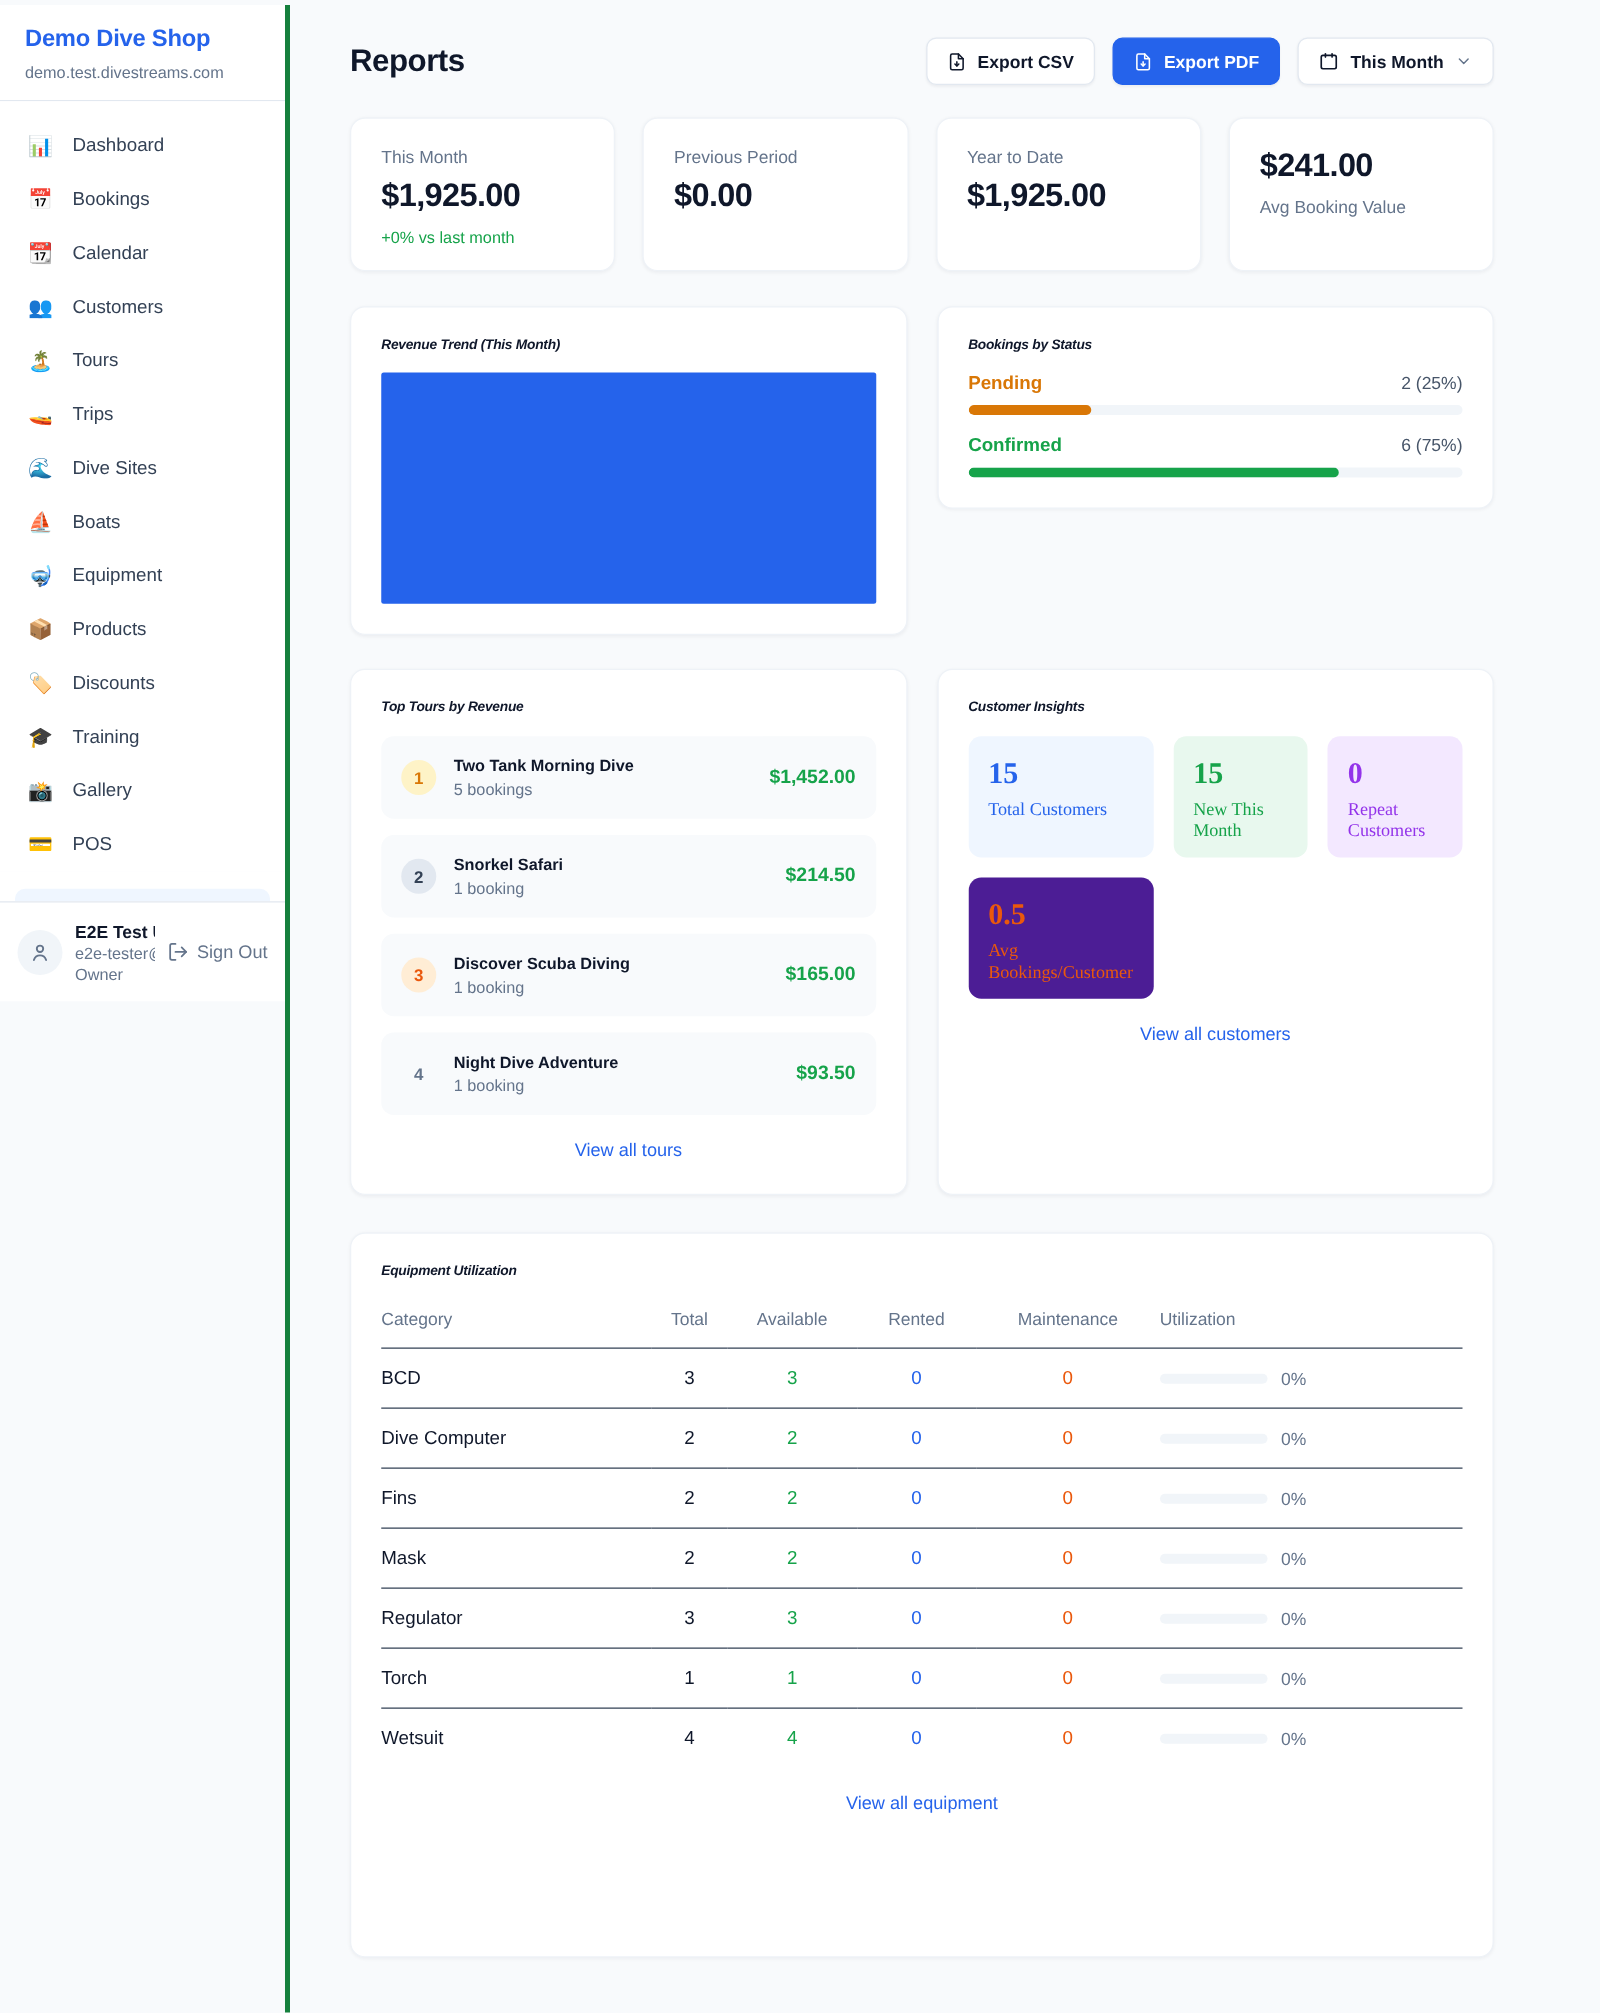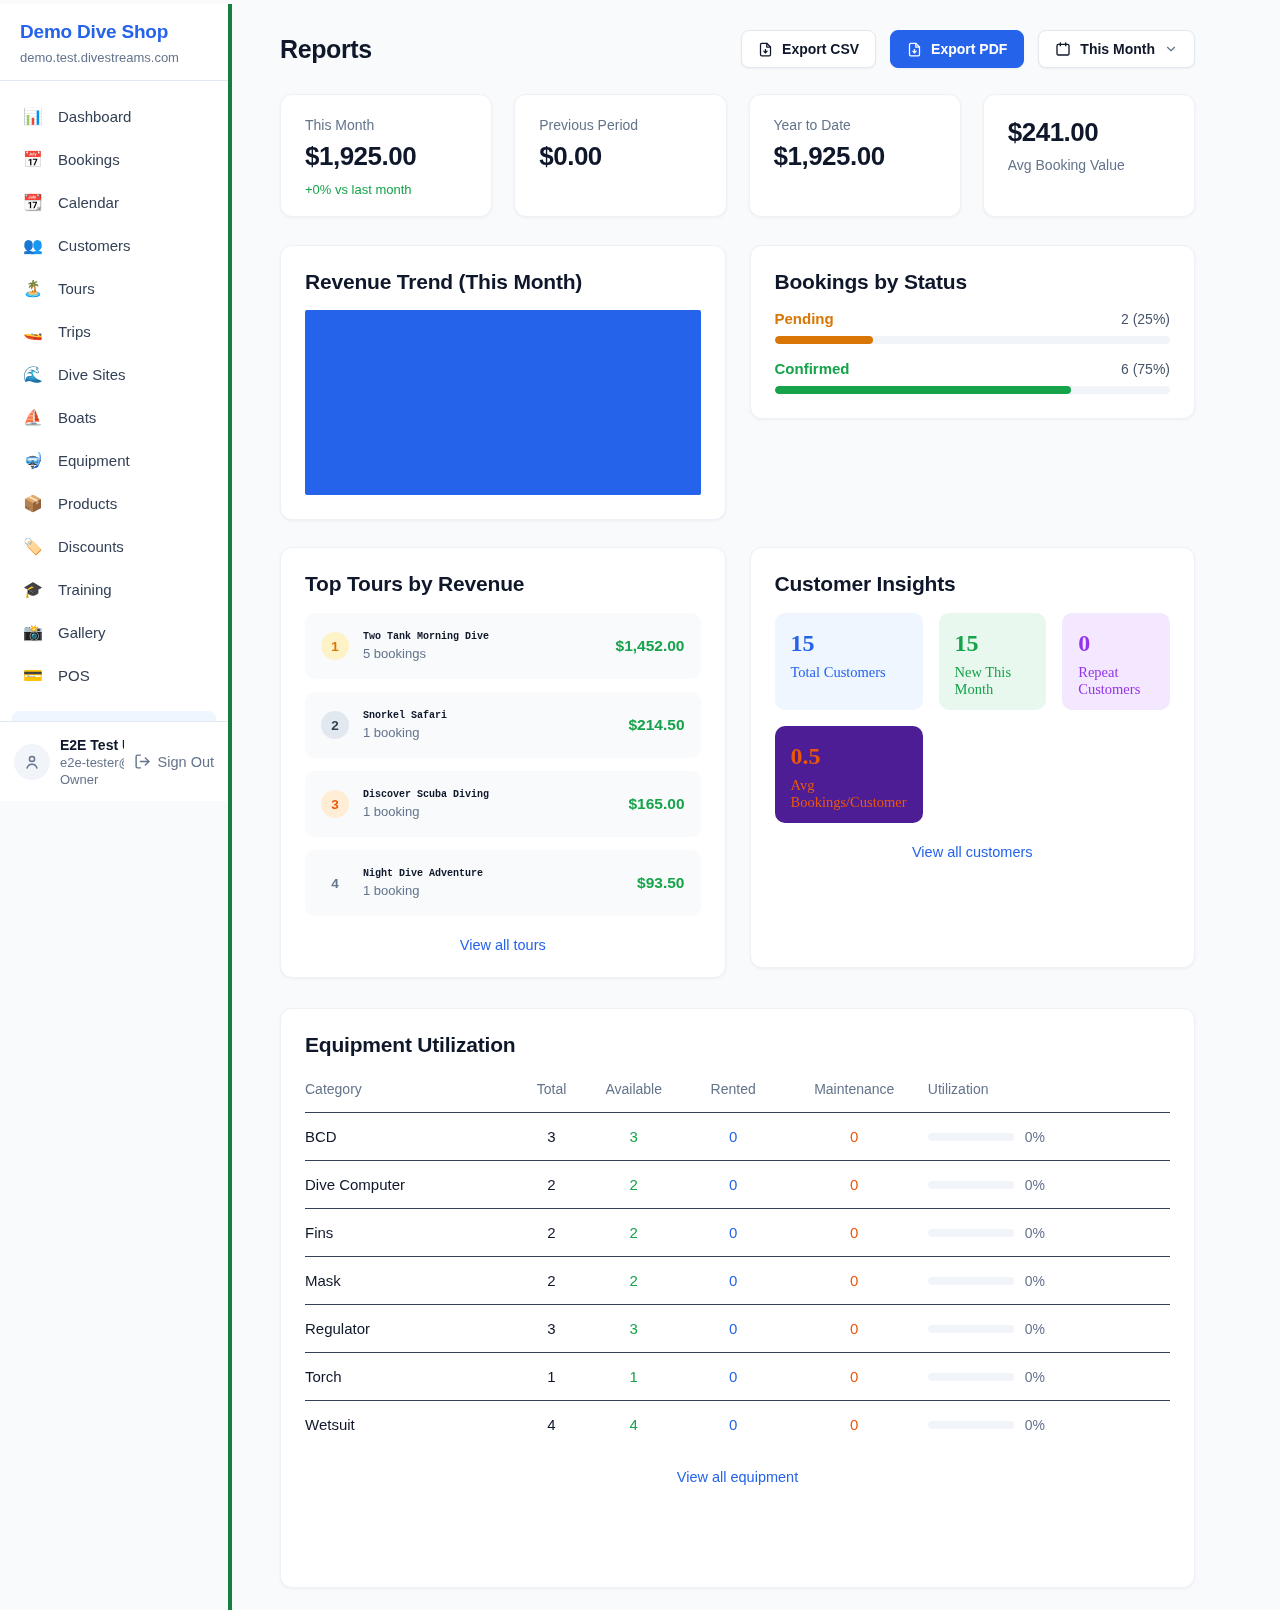--- a/index.html
+++ b/index.html
@@ -46,37 +46,37 @@
   .stat-card { padding:22px 24px; height:123px; }
   .stat-label { font-size:14px; color:#64748b; }
   .stat-value { font-size:26px; font-weight:bold; letter-spacing:-.5px; margin-top:8px; }
   .stat-delta { font-size:13px; color:#16a34a; margin-top:10px; }
   .stat-card.flip .stat-value { margin-top:0; }
   .stat-card.flip .stat-label { margin-top:9px; }
   .two-col { display:grid; grid-template-columns:1fr 1fr; gap:24px; align-items:start; }
   .row-charts { margin-bottom:27px; }
   .row-lists { margin-bottom:30px; }
   .panel { padding:24px; }
-  .panel-title { font-size:21px; font-weight:bold; letter-spacing:-.2px; }
+  .panel-title { font-size:11px; font-weight:bold; letter-spacing:-.2px;font-style:italic; }
   .chart-block { margin-top:16px; height:185px; background:#2563eb; border-radius:2px; }
   
   .status-row { margin-top:16px; }
   .status-line { display:flex; justify-content:space-between; align-items:baseline; }
   .status-label { font-size:15px; font-weight:bold; }
   .status-value { font-size:14px; color:#475569; }
   .bar-track { margin-top:9px; height:8px; background:#f1f5f9; border-radius:4px; overflow:hidden; }
   .bar-fill { height:8px; border-radius:4px; }
   
   .tours-card { min-height:421px; }
   .tour-row { display:flex; align-items:center; gap:14px; background:#f8fafc;
     border-radius:10px; padding:12px 16px; height:66px; margin-top:13px; }
   .tour-row:first-of-type { margin-top:17px; }
   .rank { width:28px; height:28px; border-radius:50%; flex-shrink:0;
     display:flex; align-items:center; justify-content:center; font-size:13.5px; font-weight:bold; }
-  .tour-name { font-size:10px; font-weight:bold;font-family:Liberation Mono, monospace; }
+  .tour-name { font-size:13px; font-weight:bold; }
   .tour-sub { font-size:13px; color:#64748b; margin-top:4px; }
   .tour-price { margin-left:auto; font-size:15.5px; font-weight:bold; color:#16a34a; }
   .view-link { display:block; width:100%; text-align:center; color:#2563eb; font-size:14.5px;
     margin-top:21px; background:none; border:none; cursor:pointer; font-family:inherit; }
   
   .insights-card { min-height:421px; }
   .tiles { display:grid; grid-template-columns:1fr 1fr 1fr; gap:16px; margin-top:17px;font-family:Liberation Serif, serif; }
   .tile { border-radius:10px; padding:17px 16px; height:97px; }
   .tile-num { font-size:24px; font-weight:bold; }
   .tile-label { font-size:14.5px; margin-top:7px; }

